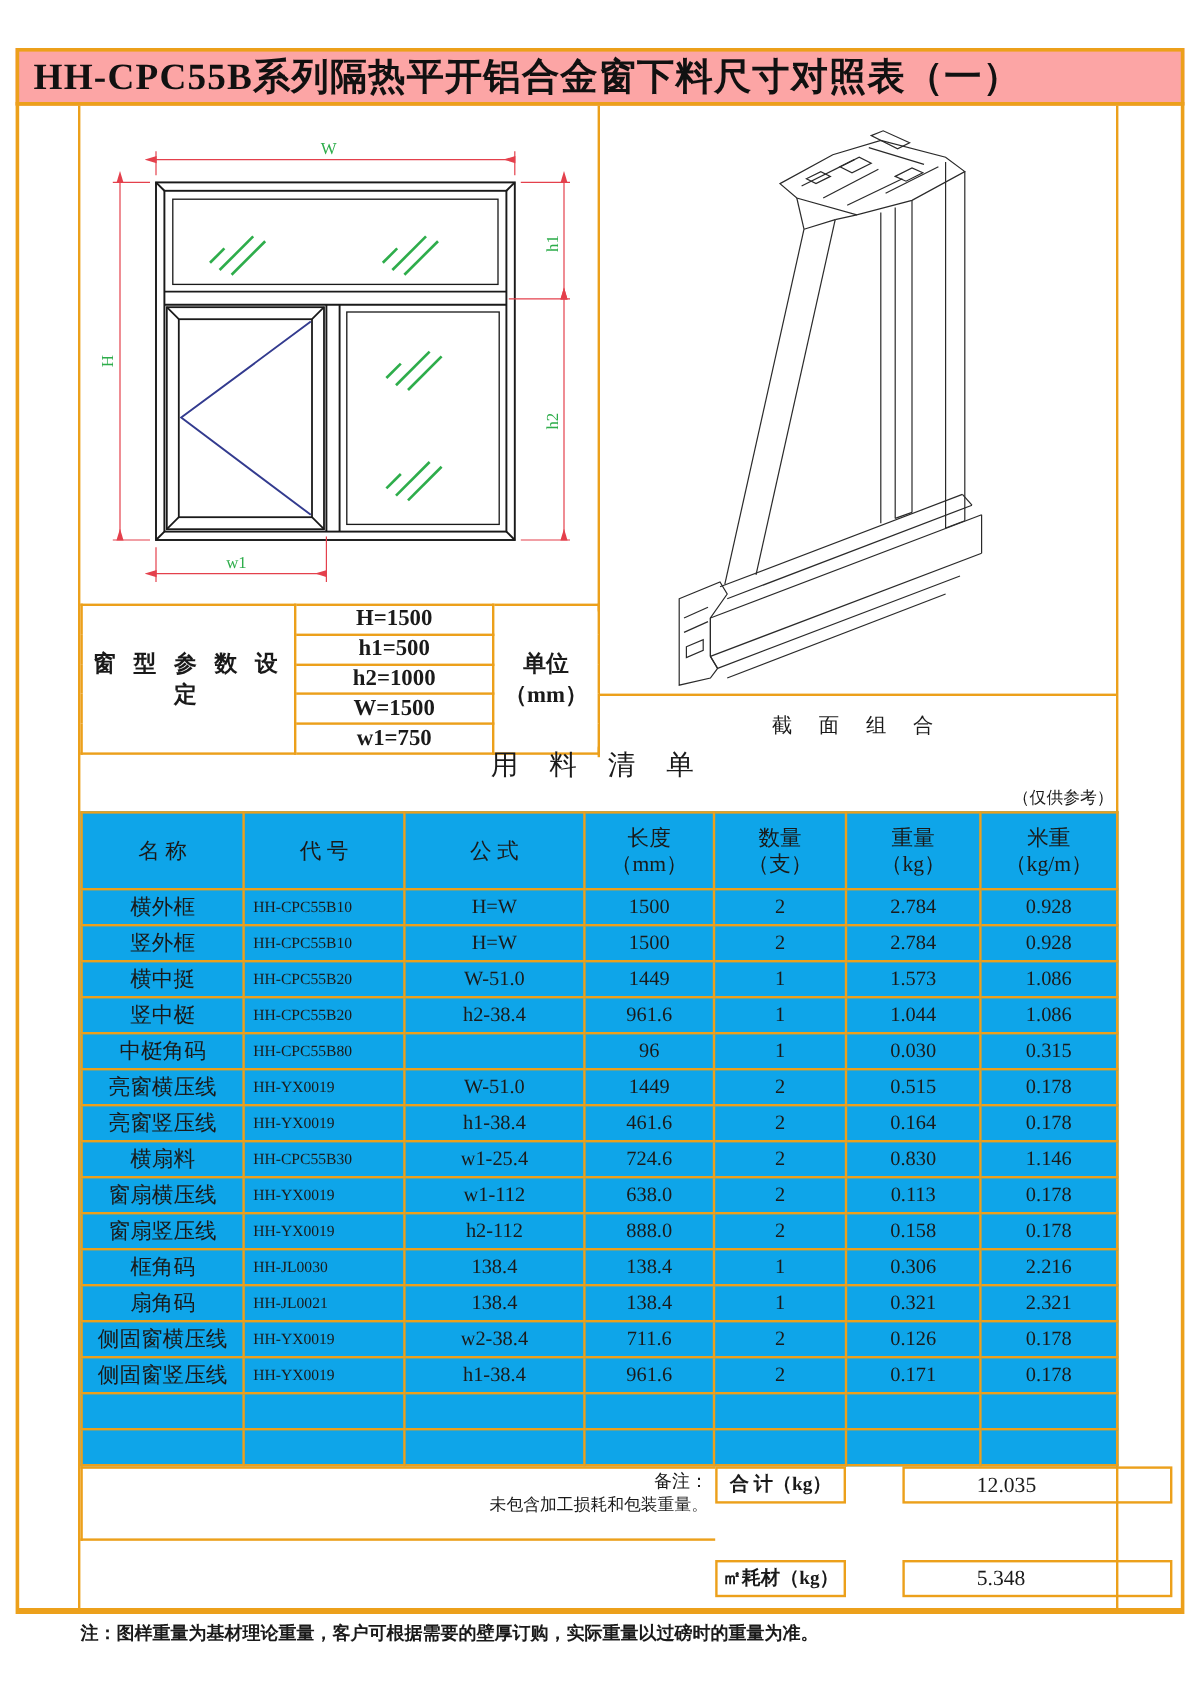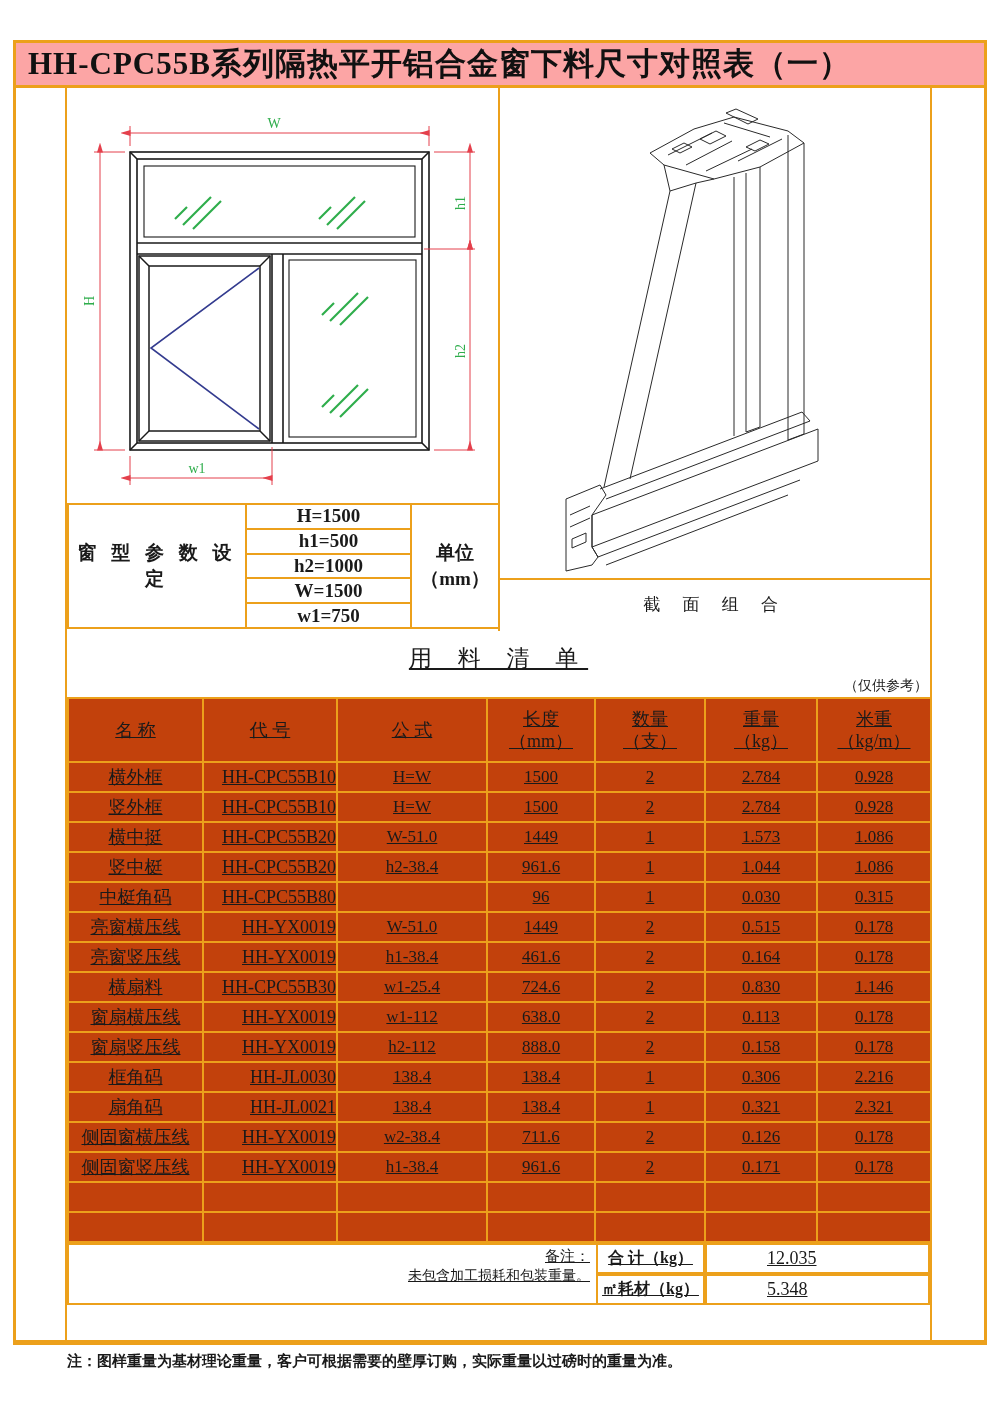--- a/index.html
+++ b/index.html
@@ -39,41 +39,41 @@
   td.param-unit { font-size:19px;border-radius:10px; }
 
   
   .bom-head { position:relative; height:68px; }
   .bom-title {
     text-align:center; padding-top:14px; font-size:23px; letter-spacing:10px;
   }
   .bom-note { position:absolute; right:2px; bottom:2px; font-size:14px; }
 
   table.bom {
-    border-collapse:collapse; table-layout:fixed; width:863px; background:#c2410c;
+    border-collapse:collapse; table-layout:fixed; width:863px; background:#0ea5e9;
   }
   table.bom th, table.bom td {
     border:2px solid #eca01b; text-align:center; vertical-align:middle;
     font-size:17px; overflow:hidden; white-space:nowrap;
   }
   table.bom th { height:64px; font-weight:normal; font-size:18px; }
   table.bom td { height:30px; }
-  table.bom td.c-code { text-align:right; padding-left:7px; font-size:18px; }
+  table.bom td.c-code { text-align:left; padding-left:7px; font-size:13px; }
   table.bom td.c-name { font-size:18px; }
   .th2 { line-height:22px; }
 
   
   .remark-wrap { display:flex; width:863px; height:62px;text-align:right; }
   .remark-box {
     width:529px; height:62px; border:2px solid #eca01b; border-right:none;
     padding:2px 6px 0 4px; font-size:14px; line-height:19px;
   }
   .remark-label { font-size:15px; }
   .remark-line1 { text-indent:52px; }
-  .totals { display:grid; grid-template-columns:109px 225px; grid-template-rows:31px 31px; width:334px; }
+  .totals { display:grid; grid-template-columns:109px 225px; grid-template-rows:31px 31px; width:334px;gap:47px; }
   .totals > div {
     border:2px solid #eca01b; display:flex; align-items:center; justify-content:center;
     font-size:16px;
   }
   .totals .t-label { font-weight:bold; }
   .totals .t-value { font-size:18px; justify-content:flex-start; padding-left:60px; }
 
   .caption-row {
     left:500px; top:578px; width:430px; height:51px;
     border-top:2px solid #eca01b; text-align:center;
@@ -254,21 +254,21 @@
       <path d="M66,408 L100,394 L106,404 L92,424 L92,456 L98,466 L92,474 L66,480 Z"></path>
       <line x1="70" y1="424" x2="90" y2="415"></line>
       <line x1="70" y1="436" x2="90" y2="427"></line>
       <path d="M72,448 l14,-6 l0,9 l-14,6 Z"></path>
     </g>
   </g>
 </svg>
 
 <div class="abs caption-row">截 面 组 合</div>
 
-<div class="abs" style="left:67px; top:629px; width:863px;text-decoration:underline;">
+<div class="abs" style="left:67px; top:608px; width:863px;">
   <div class="bom-head">
     <div class="bom-title">用 料 清 单</div>
     <div class="bom-note">（仅供参考）</div>
   </div>
 
   <table class="bom">
     <colgroup>
       <col style="width:135px">
         <col style="width:134px">
         <col style="width:150px">

